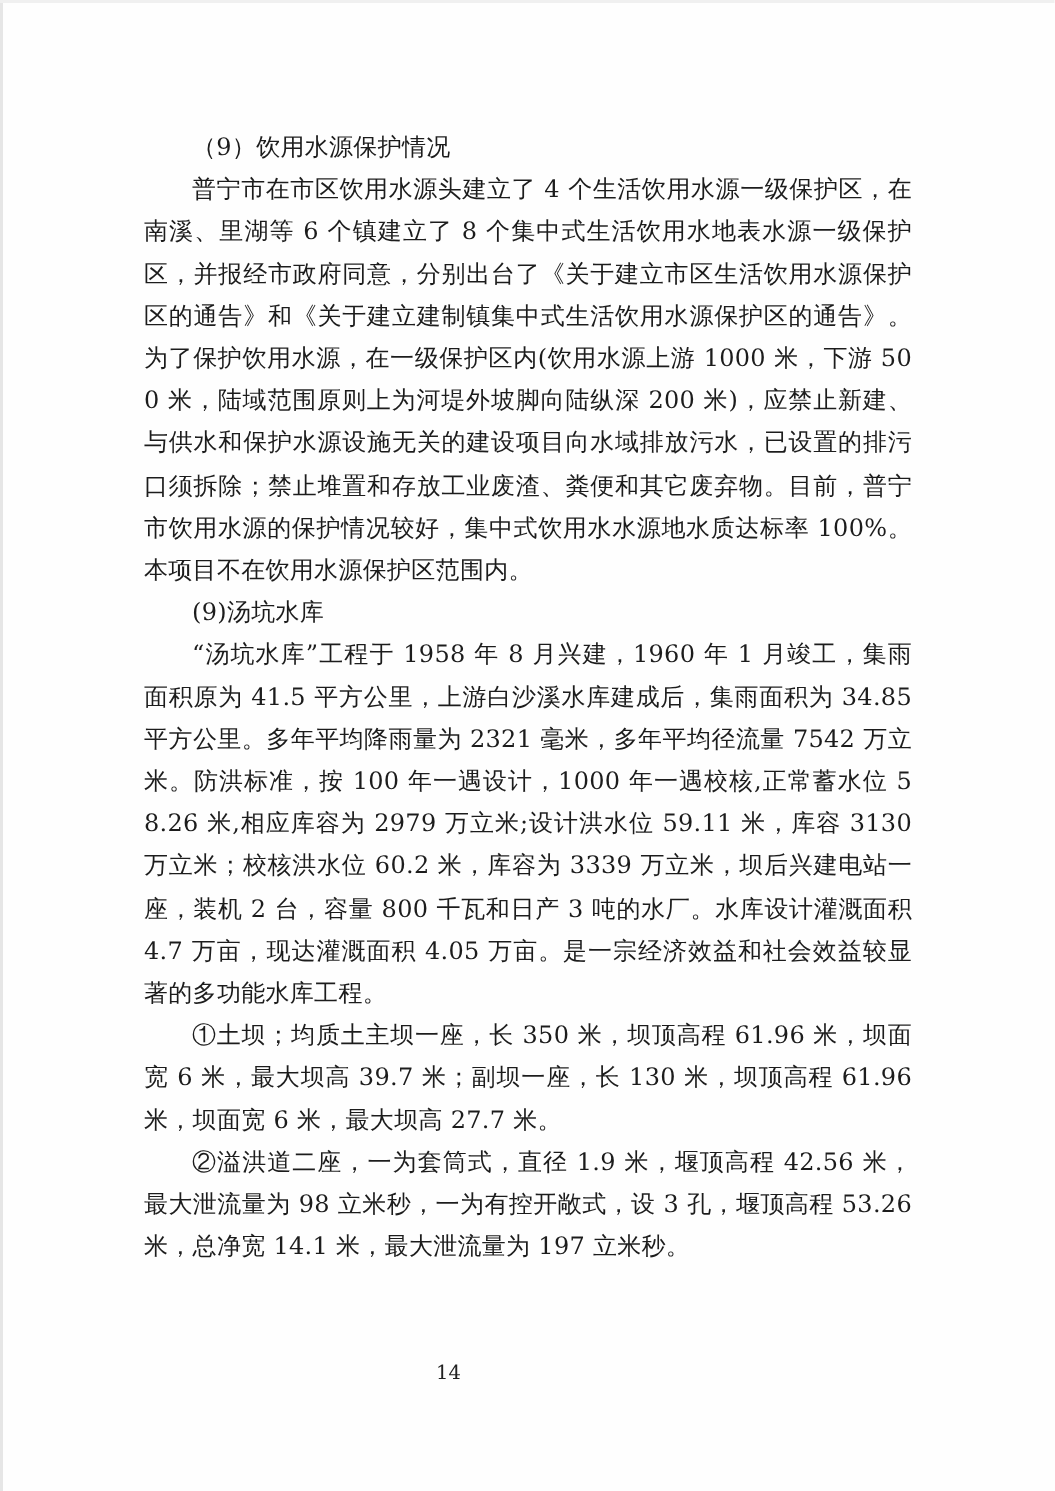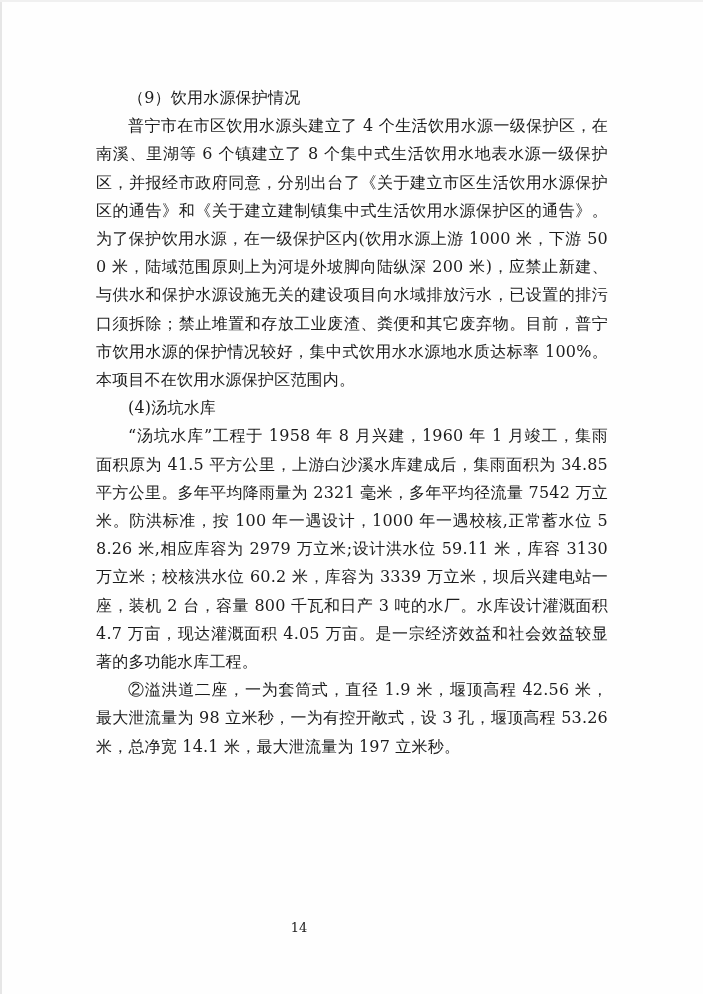--- a/index.html
+++ b/index.html
@@ -51,32 +51,32 @@
     word-break: break-all;
   }
   .page-number {
     position: absolute;
     left: 0;
     top: 908px;
     width: 598px;
     text-align: center;
     font-size: 13px;
     color: #222222;
-    margin-top: 12px;
   }
 </style>
 </head>
 <body>
 
 <div class="page">
   <div class="scan-edge-left"></div>
   <div class="scan-edge-top"></div>
 
   <div class="content">
     <p class="doc-para">（9）饮用水源保护情况</p>
     <p class="doc-para">普宁市在市区饮用水源头建立了 4 个生活饮用水源一级保护区，在南溪、里湖等 6 个镇建立了 8 个集中式生活饮用水地表水源一级保护区，并报经市政府同意，分别出台了《关于建立市区生活饮用水源保护区的通告》和《关于建立建制镇集中式生活饮用水源保护区的通告》。为了保护饮用水源，在一级保护区内(饮用水源上游 1000 米，下游 500 米，陆域范围原则上为河堤外坡脚向陆纵深 200 米)，应禁止新建、与供水和保护水源设施无关的建设项目向水域排放污水，已设置的排污口须拆除；禁止堆置和存放工业废渣、粪便和其它废弃物。目前，普宁市饮用水源的保护情况较好，集中式饮用水水源地水质达标率 100%。本项目不在饮用水源保护区范围内。</p>
-    <p class="doc-para">(4)汤坑水库</p>
+    <p class="doc-para">(9)汤坑水库</p>
     <p class="doc-para">“汤坑水库”工程于 1958 年 8 月兴建，1960 年 1 月竣工，集雨面积原为 41.5 平方公里，上游白沙溪水库建成后，集雨面积为 34.85 平方公里。多年平均降雨量为 2321 毫米，多年平均径流量 7542 万立米。防洪标准，按 100 年一遇设计，1000 年一遇校核,正常蓄水位 58.26 米,相应库容为 2979 万立米;设计洪水位 59.11 米，库容 3130 万立米；校核洪水位 60.2 米，库容为 3339 万立米，坝后兴建电站一座，装机 2 台，容量 800 千瓦和日产 3 吨的水厂。水库设计灌溉面积 4.7 万亩，现达灌溉面积 4.05 万亩。是一宗经济效益和社会效益较显著的多功能水库工程。</p>
+    <p class="doc-para">①土坝；均质土主坝一座，长 350 米，坝顶高程 61.96 米，坝面宽 6 米，最大坝高 39.7 米；副坝一座，长 130 米，坝顶高程 61.96 米，坝面宽 6 米，最大坝高 27.7 米。</p>
     <p class="doc-para">②溢洪道二座，一为套筒式，直径 1.9 米，堰顶高程 42.56 米，最大泄流量为 98 立米秒，一为有控开敞式，设 3 孔，堰顶高程 53.26 米，总净宽 14.1 米，最大泄流量为 197 立米秒。</p>
   </div>
 
   <div class="page-number">14</div>
 </div>
 
 </body></html>

